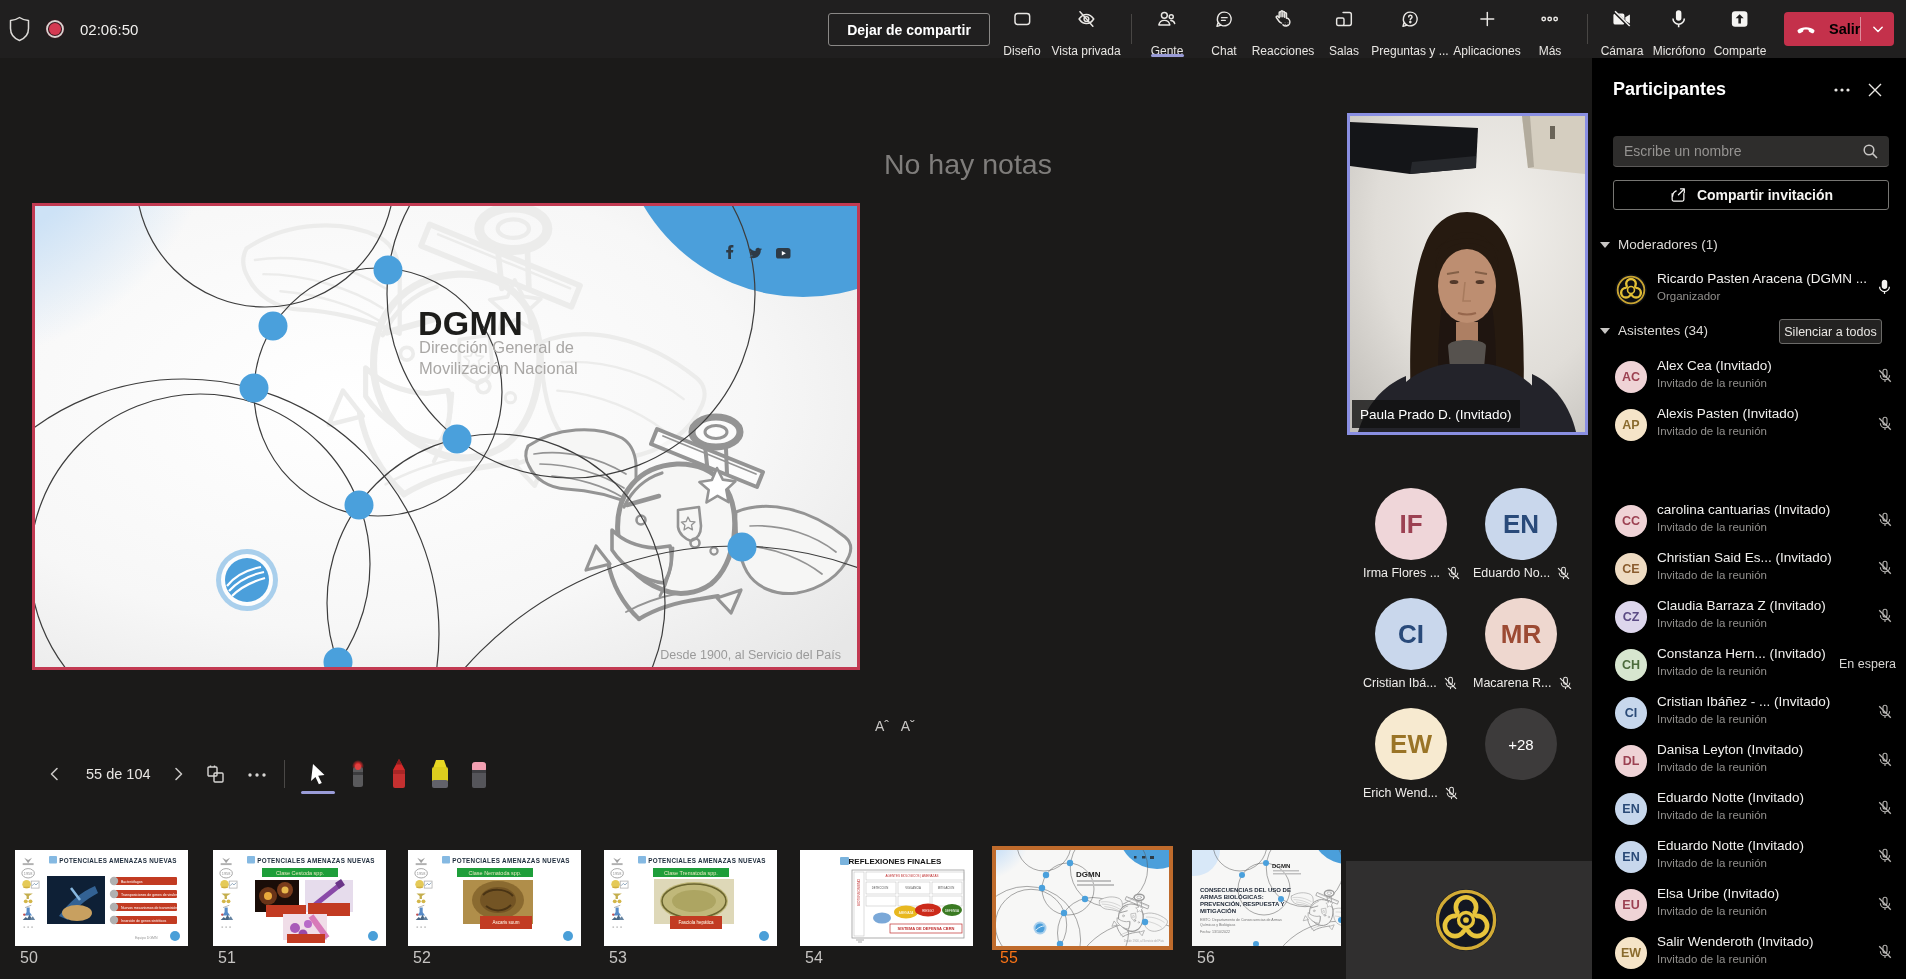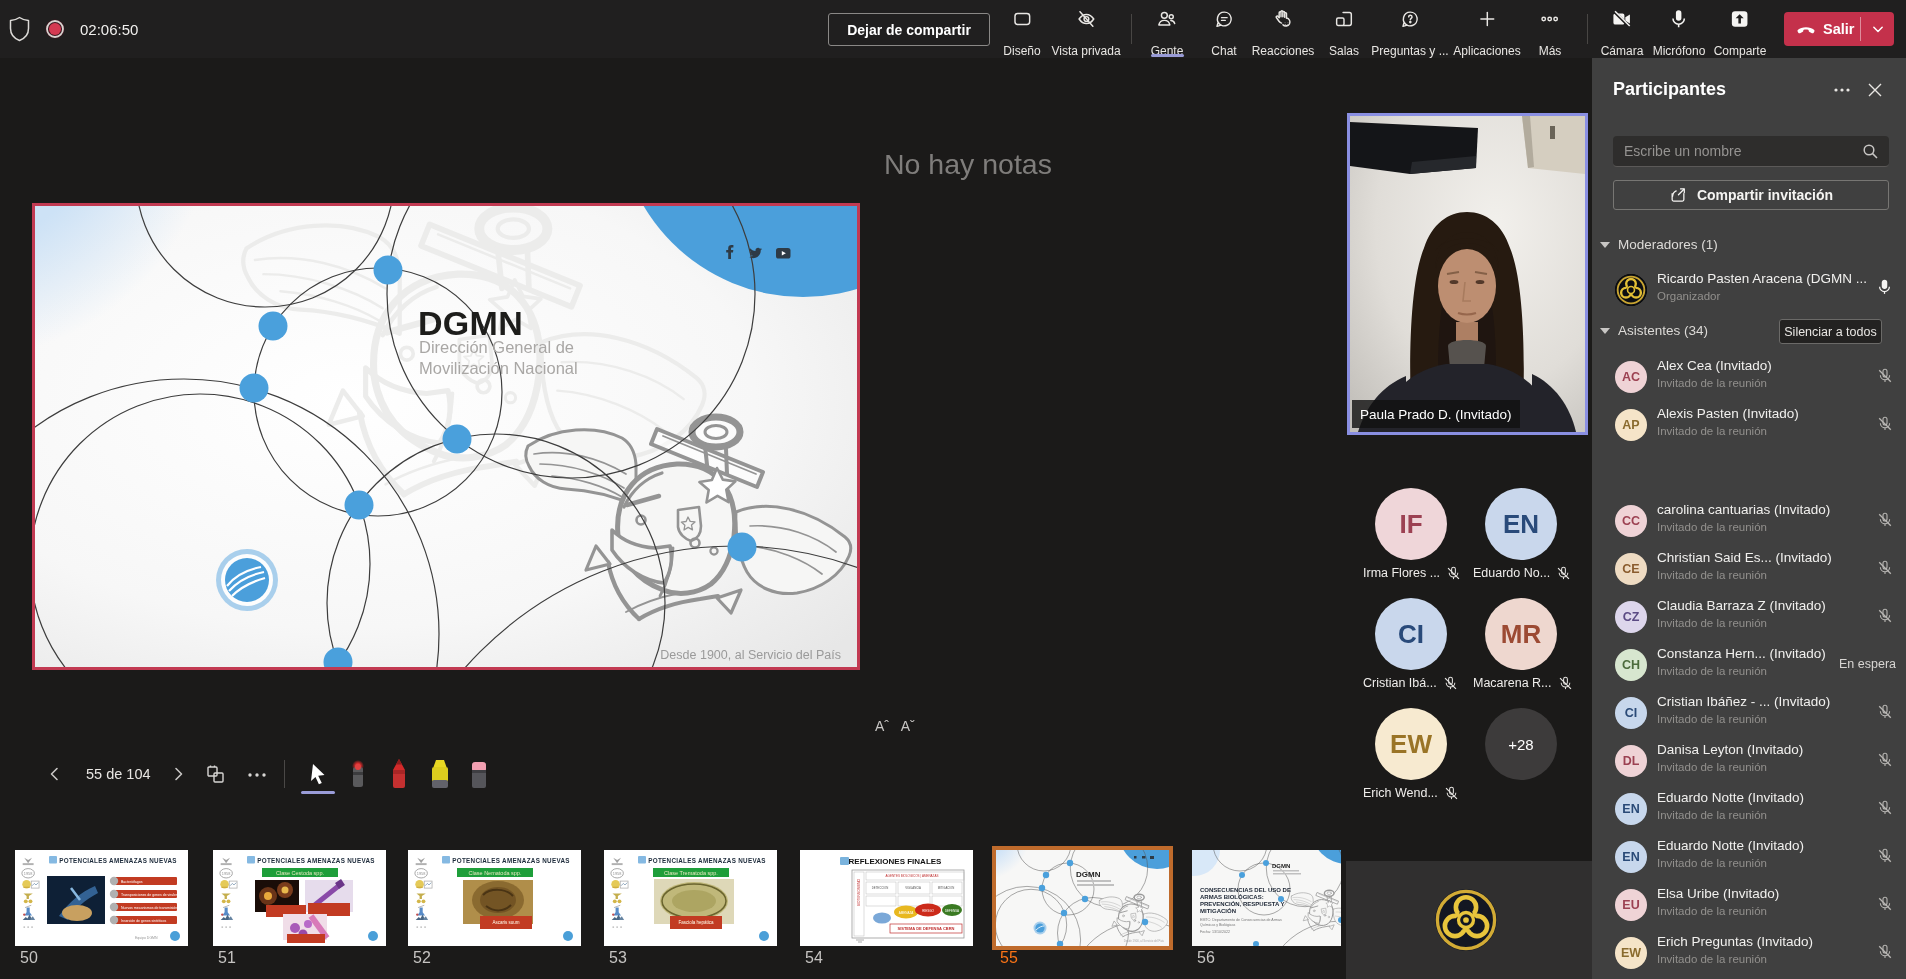--- a/index.html
+++ b/index.html
@@ -1,21 +1,21 @@
 <!DOCTYPE html>
 <html><head><meta charset="utf-8">
 <style>
 *{margin:0;padding:0;box-sizing:border-box}
 html,body{width:1906px;height:979px;overflow:hidden;background:#1b1a19;font-family:"Liberation Sans",sans-serif}
 .abs{position:absolute}
 #root{position:absolute;left:0;top:0;width:1906px;height:979px}
 #topbar{left:0;top:0;width:1906px;height:58px;background:#201f1f;z-index:30}
 #notif{left:0;top:58px;width:1592px;height:49px;background:#474b95;z-index:20;color:#fff}
 #stage{left:0;top:107px;width:1592px;height:872px;background:#1b1a19}
-#sidebar{left:1592px;top:58px;width:314px;height:921px;background:#404040;z-index:25}
+#sidebar{left:1592px;top:58px;width:314px;height:921px;background:#000000;z-index:25}
 .tbtn{position:absolute;display:flex;flex-direction:column;align-items:center;color:#e8e6e3;font-size:12px}
 .tbtn svg{display:block}
 .tbtn .lbl{margin-top:14px;white-space:nowrap}
 .vsep{position:absolute;width:1px;background:#484644;top:14px;height:30px}
 .bigc{position:absolute;width:72px;height:72px;border-radius:50%;display:flex;align-items:center;justify-content:center;font-size:26px;font-weight:bold}
 .clab{position:absolute;color:#efedeb;font-size:12.5px;white-space:nowrap;display:flex;align-items:flex-start}
 .prow{position:absolute;left:0;width:314px;height:48px}
 .prow .pav{position:absolute;left:23px;top:8px;width:32px;height:32px;border-radius:50%;display:flex;align-items:center;justify-content:center;font-size:12.5px;font-weight:bold}
 .prow .nm{position:absolute;left:65px;top:5px;width:200px;color:#f1f0ee;font-size:13.5px;white-space:nowrap;overflow:hidden}
 .prow .sb{position:absolute;left:65px;top:24px;width:200px;color:#92908d;font-size:11.5px;white-space:nowrap;overflow:hidden}
@@ -131,21 +131,21 @@
         <svg width="22" height="22" viewBox="0 0 24 24">
           <rect x="3.5" y="3.5" width="17" height="17" rx="3.5" fill="#f5f4f2"></rect>
           <path d="M12 6.8 L16.4 11.2 L13.4 11.2 L13.4 17 L10.6 17 L10.6 11.2 L7.6 11.2 Z" fill="#201f1f"></path>
         </svg>
         <span class="lbl">Comparte</span>
       </div>
 <div class="abs" style="left:1784px;top:12px;width:110px;height:34px;background:#c4314b;border-radius:4px;display:flex;align-items:center">
 <svg style="margin-left:11px" width="22" height="22" viewBox="0 0 24 24" fill="#fff">
           <path d="M12 10.2c-3.6 0-6.8 1-8.7 2.6-.6.5-.8 1.3-.4 2l.7 1.2c.4.7 1.2.9 1.9.6l2.6-1.2c.6-.3 1-.9 1-1.5v-.9c1-.3 1.9-.4 2.9-.4s1.9.1 2.9.4v.9c0 .6.4 1.2 1 1.5l2.6 1.2c.7.3 1.5.1 1.9-.6l.7-1.2c.4-.7.2-1.5-.4-2-1.9-1.6-5.1-2.6-8.7-2.6z"></path>
         </svg>
-<span style="color:#ffffff;font-weight:bold;font-size:14.5px;margin-left:6px">Salir</span>
+<span style="color:#000000;font-weight:bold;font-size:14.5px;margin-left:12px">Salir</span>
 <div style="position:absolute;left:76px;top:5px;width:1px;height:24px;background:rgba(255,255,255,.45)"></div>
 <svg style="position:absolute;left:84px;top:7px" width="20" height="20" viewBox="0 0 24 24" fill="none" stroke="#fff" stroke-width="1.8" stroke-linecap="round" stroke-linejoin="round">
           <path d="M7 10l5 5 5-5"></path>
         </svg>
 </div>
 </div>
     <div id="stage" class="abs"></div>
 <div class="abs" style="left:884px;top:148px;color:#7f7d7b;font-size:28.5px">No hay notas</div>
 <div class="abs" style="left:32px;top:203px;width:828px;height:467px;background:#fff;border:3px solid #c23a52;z-index:5">
       <svg width="822" height="461" viewBox="0 0 822 461" style="position:absolute;left:0;top:0">
@@ -818,21 +818,21 @@
         <div class="sb">Invitado de la reunión</div>
         <div class="mic"><svg width="16" height="16" viewBox="0 0 16 16" fill="none" stroke="#b8b6b3" stroke-width="1.1">
             <rect x="6" y="1.3" width="4" height="7.6" rx="2"></rect>
             <path d="M3.4 7.2a4.6 4.6 0 0 0 9.2 0"></path>
             <line x1="8" y1="11.8" x2="8" y2="14"></line>
             <line x1="2.2" y1="2.2" x2="13.8" y2="13.8" stroke-width="1.3"></line>
           </svg></div>
       </div>
 <div class="prow" style="top:871px">
         <div class="pav" style="background:#f5e4c8;color:#8a6b2e">EW</div>
-        <div class="nm">Erich Preguntas (Invitado)</div>
+        <div class="nm">Salir Wenderoth (Invitado)</div>
         <div class="sb">Invitado de la reunión</div>
         <div class="mic"><svg width="16" height="16" viewBox="0 0 16 16" fill="none" stroke="#b8b6b3" stroke-width="1.1">
             <rect x="6" y="1.3" width="4" height="7.6" rx="2"></rect>
             <path d="M3.4 7.2a4.6 4.6 0 0 0 9.2 0"></path>
             <line x1="8" y1="11.8" x2="8" y2="14"></line>
             <line x1="2.2" y1="2.2" x2="13.8" y2="13.8" stroke-width="1.3"></line>
           </svg></div>
       </div>
 </div>
 </div>

